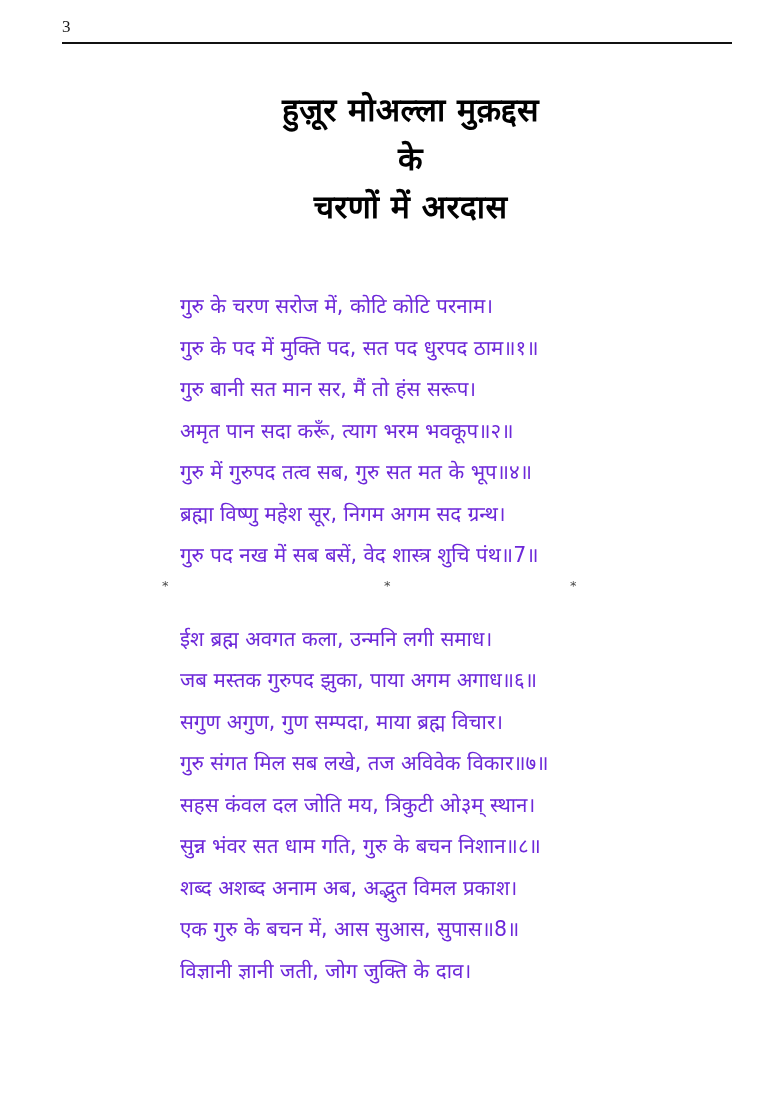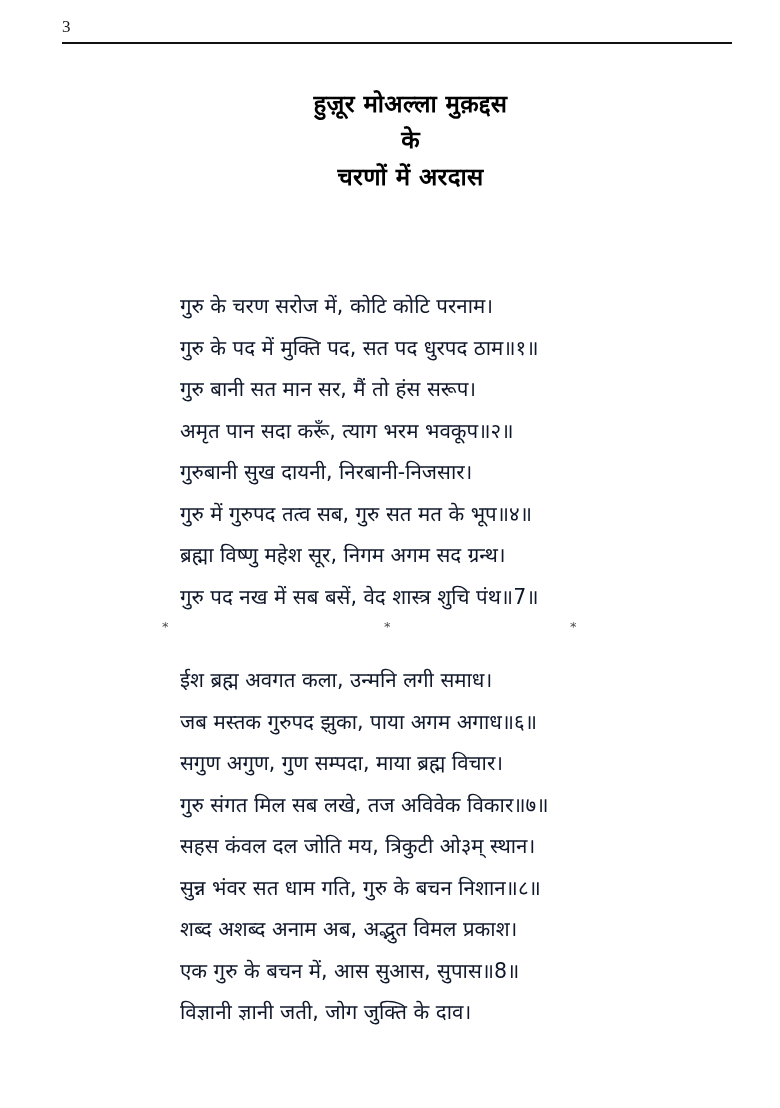--- a/index.html
+++ b/index.html
@@ -48,21 +48,21 @@
     top: 86px;
     left: 0;
     right: 0;
     text-align: center;
     font-family: "DejaVu Sans", sans-serif;
     font-weight: 700;
     color: #000000;
   }
   .title-line {
     display: block;
-    font-size: 24px;
+    font-size: 32px;
     line-height: 1.52;
     letter-spacing: 0.3px;
     padding-left: 41px;
   }
 
   
   .verse-body {
     position: absolute;
     top: 286px;
     left: 180px;
@@ -70,21 +70,21 @@
   }
   .stanza {
     display: block;
   }
   .verse-line {
     display: block;
     font-family: "DejaVu Sans", sans-serif;
     font-size: 20.5px;
     line-height: 41.5px;
     white-space: nowrap;
-    color: #0f172a;
+    color: #6d28d9;
   }
 
   
   .divider {
     position: relative;
     height: 36px;
     margin: 2px 0 4px 0;
   }
   .divider .star {
     position: absolute;
@@ -114,21 +114,20 @@
     <span class="title-line">चरणों में अरदास</span>
   </div>
 
   <div class="verse-body">
 
     <div class="stanza">
       <span class="verse-line">गुरु के चरण सरोज में, कोटि कोटि परनाम।</span>
       <span class="verse-line">गुरु के पद में मुक्ति पद, सत पद धुरपद ठाम॥१॥</span>
       <span class="verse-line">गुरु बानी सत मान सर, मैं तो हंस सरूप।</span>
       <span class="verse-line">अमृत पान सदा करूँ, त्याग भरम भवकूप॥२॥</span>
-      <span class="verse-line">गुरुबानी सुख दायनी, निरबानी-निजसार।</span>
       <span class="verse-line">गुरु में गुरुपद तत्व सब, गुरु सत मत के भूप॥४॥</span>
       <span class="verse-line">ब्रह्मा विष्णु महेश सूर, निगम अगम सद ग्रन्थ।</span>
       <span class="verse-line">गुरु पद नख में सब बसें, वेद शास्त्र शुचि पंथ॥7॥</span>
     </div>
 
     <div class="divider">
       <span class="star s1">*</span>
       <span class="star s2">*</span>
       <span class="star s3">*</span>
     </div>

